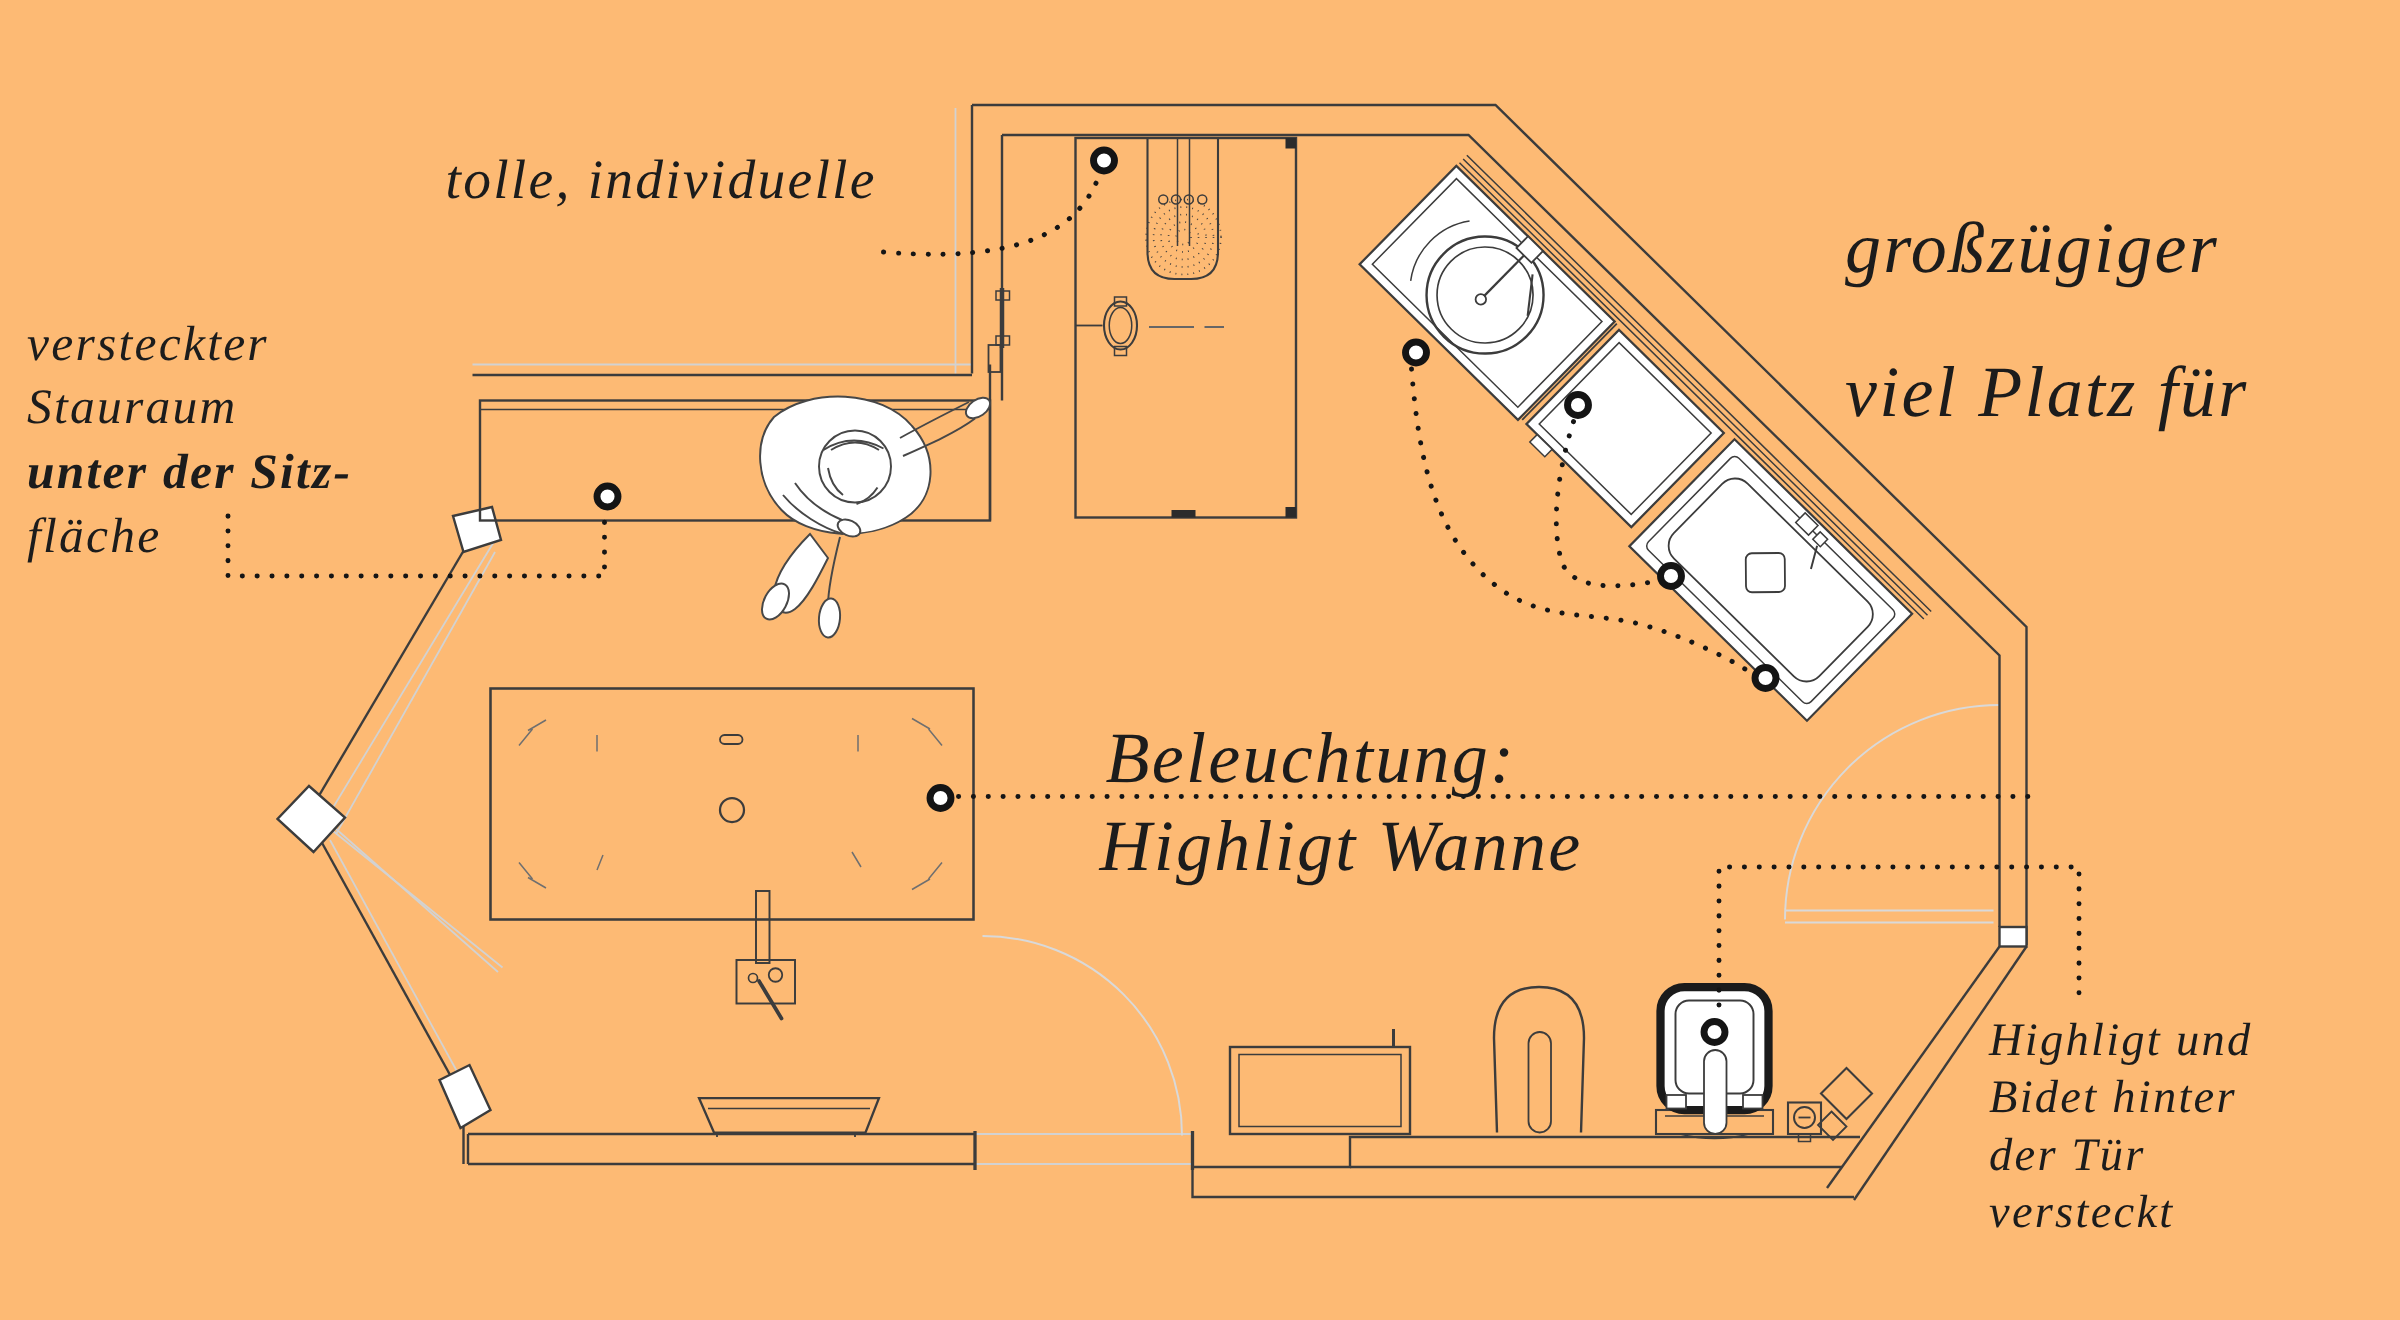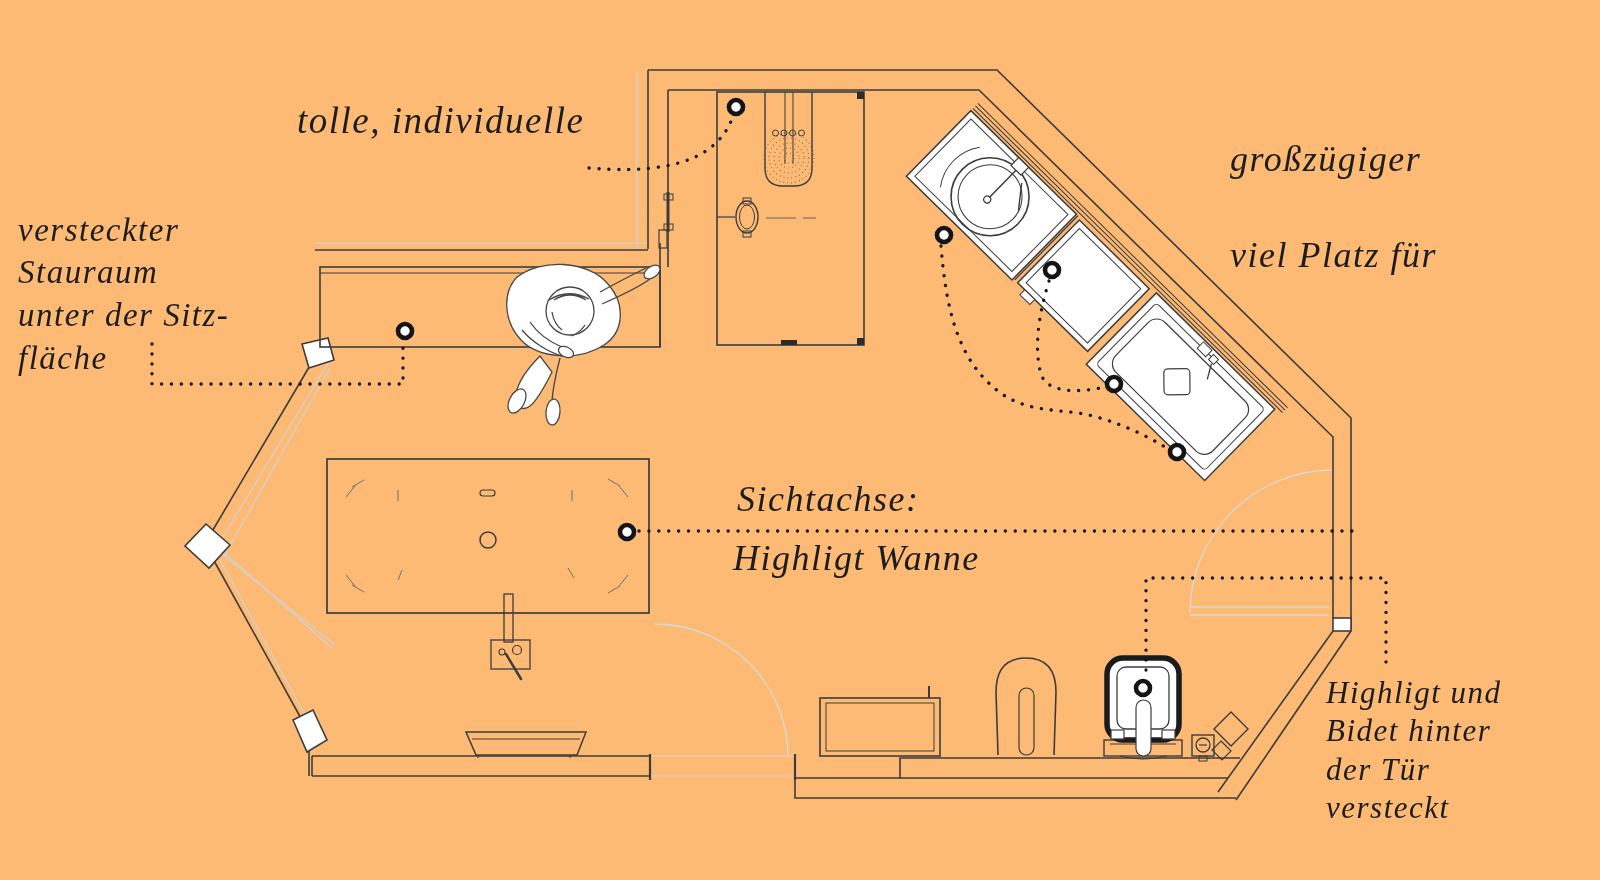--- a/index.html
+++ b/index.html
@@ -3,21 +3,21 @@
 <meta charset="utf-8">
 <style>
   html,body{margin:0;padding:0;background:#ffffff;}
   .stage{position:relative;width:1600px;height:880px;background:#fdba74;overflow:hidden;
          font-family:"Liberation Serif",serif;}
   .plan-svg{position:absolute;left:0;top:0;}
   .hand{position:absolute;font-family:"Liberation Serif",serif;font-style:italic;
         color:#1c1c1c;white-space:nowrap;letter-spacing:1.5px;}
   .hand-lg{font-size:37px;}
   .hand-md{font-size:33px;}
-  .hand-rt{font-size:36px;font-family:Liberation Serif, serif;}
+  .hand-rt{font-size:48px;font-family:Liberation Serif, serif;}
   .hand-sm{font-size:31px;}
 </style>
 </head>
 <body>
 
 <div class="stage">
 
 <svg class="plan-svg" width="1600" height="880" viewBox="0 0 1600 880">
 
   <g stroke="#d2d2d2" stroke-width="1.2" fill="none">
@@ -240,27 +240,27 @@
     <circle cx="1177" cy="452" r="7"></circle>
     <circle cx="627" cy="532" r="7"></circle>
     <circle cx="1143" cy="688" r="7"></circle>
   </g>
 </svg>
 
   <div class="hand hand-lg" style="left:297px;top:99px;">tolle, individuelle</div>
 
   <div class="hand hand-md" style="left:18px;top:212px;">versteckter</div>
   <div class="hand hand-md" style="left:18px;top:254px;">Stauraum</div>
-  <div class="hand hand-md" style="left:18px;top:297px;">unter der Sitz-</div>
+  <div class="hand hand-md" style="left:18px;top:297px;font-weight:bold;">unter der Sitz-</div>
   <div class="hand hand-md" style="left:18px;top:340px;">fläche</div>
 
   <div class="hand hand-rt" style="left:1230px;top:138px;">großzügiger</div>
   <div class="hand hand-rt" style="left:1230px;top:234px;">viel Platz für</div>
 
-  <div class="hand hand-rt" style="left:737px;top:478px;">Sichtachse:</div>
+  <div class="hand hand-rt" style="left:737px;top:478px;">Beleuchtung:</div>
   <div class="hand hand-rt" style="left:733px;top:537px;">Highligt Wanne</div>
 
   <div class="hand hand-sm" style="left:1326px;top:675px;">Highligt und</div>
   <div class="hand hand-sm" style="left:1326px;top:713px;">Bidet hinter</div>
   <div class="hand hand-sm" style="left:1326px;top:752px;">der Tür</div>
   <div class="hand hand-sm" style="left:1326px;top:790px;">versteckt</div>
 
 </div>
 
 </body></html>

